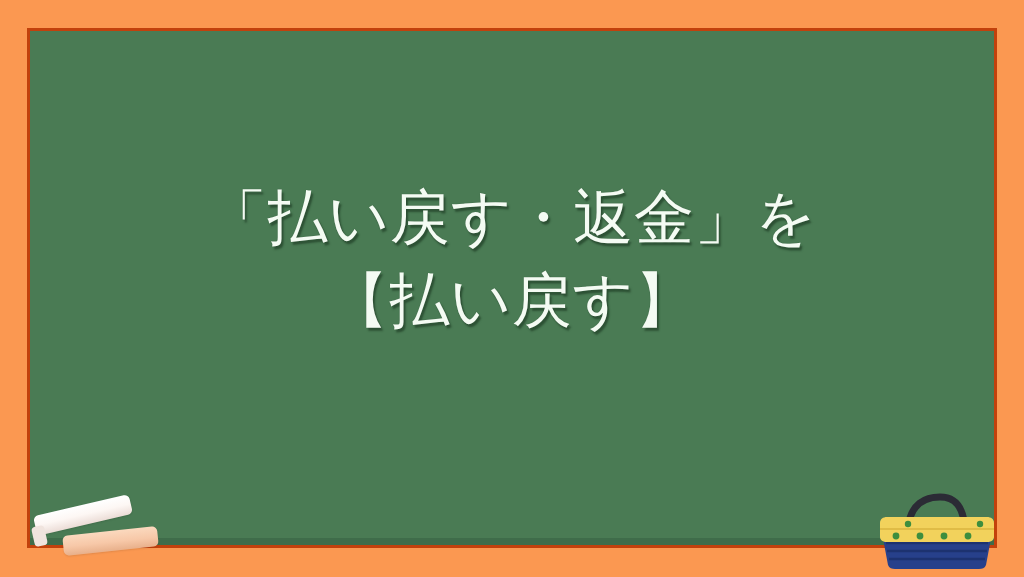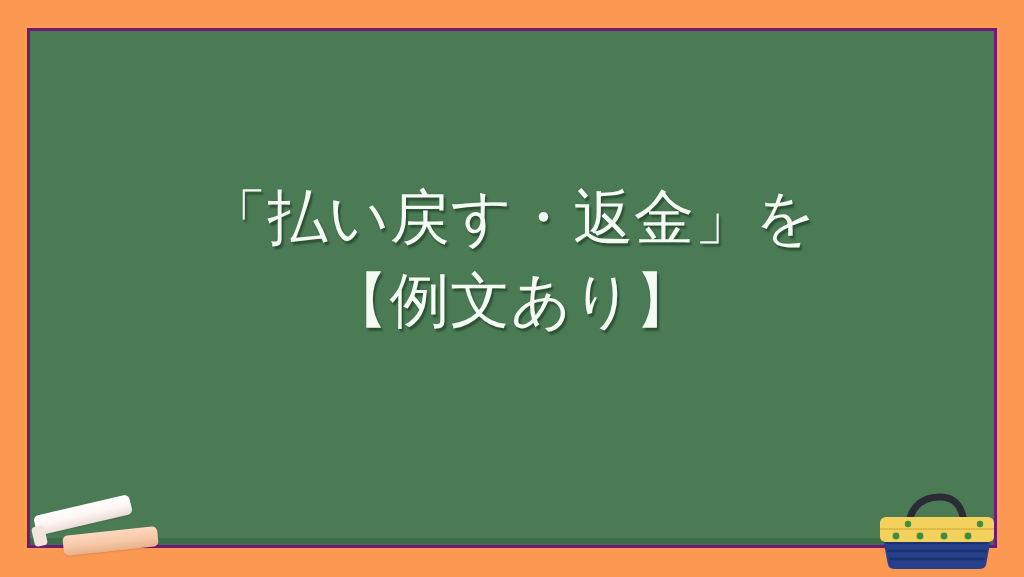--- a/index.html
+++ b/index.html
@@ -19,21 +19,21 @@
     background: #fb9851;
   }
 
   
   .board-frame {
     position: absolute;
     left: 27px;
     top: 28px;
     right: 27px;
     bottom: 29px;
-    background: #701a75;
+    background: #c2410c;
     overflow: hidden;
   }
 
   .board {
     position: absolute;
     left: 3px;
     top: 3px;
     right: 3px;
     bottom: 3px;
     background: #4a7b54;
@@ -134,21 +134,21 @@
 </head>
 <body>
 
 <div class="thumbnail">
 
   <div class="board-frame">
     <div class="board">
 
       <div class="title-block">
         <div class="title-line">「払い戻す・返金」を</div>
-        <div class="title-line">【例文あり】</div>
+        <div class="title-line">【払い戻す】</div>
       </div>
 
       <div class="board-lip"></div>
     </div>
   </div>
 
   <div class="chalk-group">
     <div class="chalk chalk-white"></div>
     <div class="chalk-white-cap"></div>
     <div class="chalk chalk-peach"></div>

